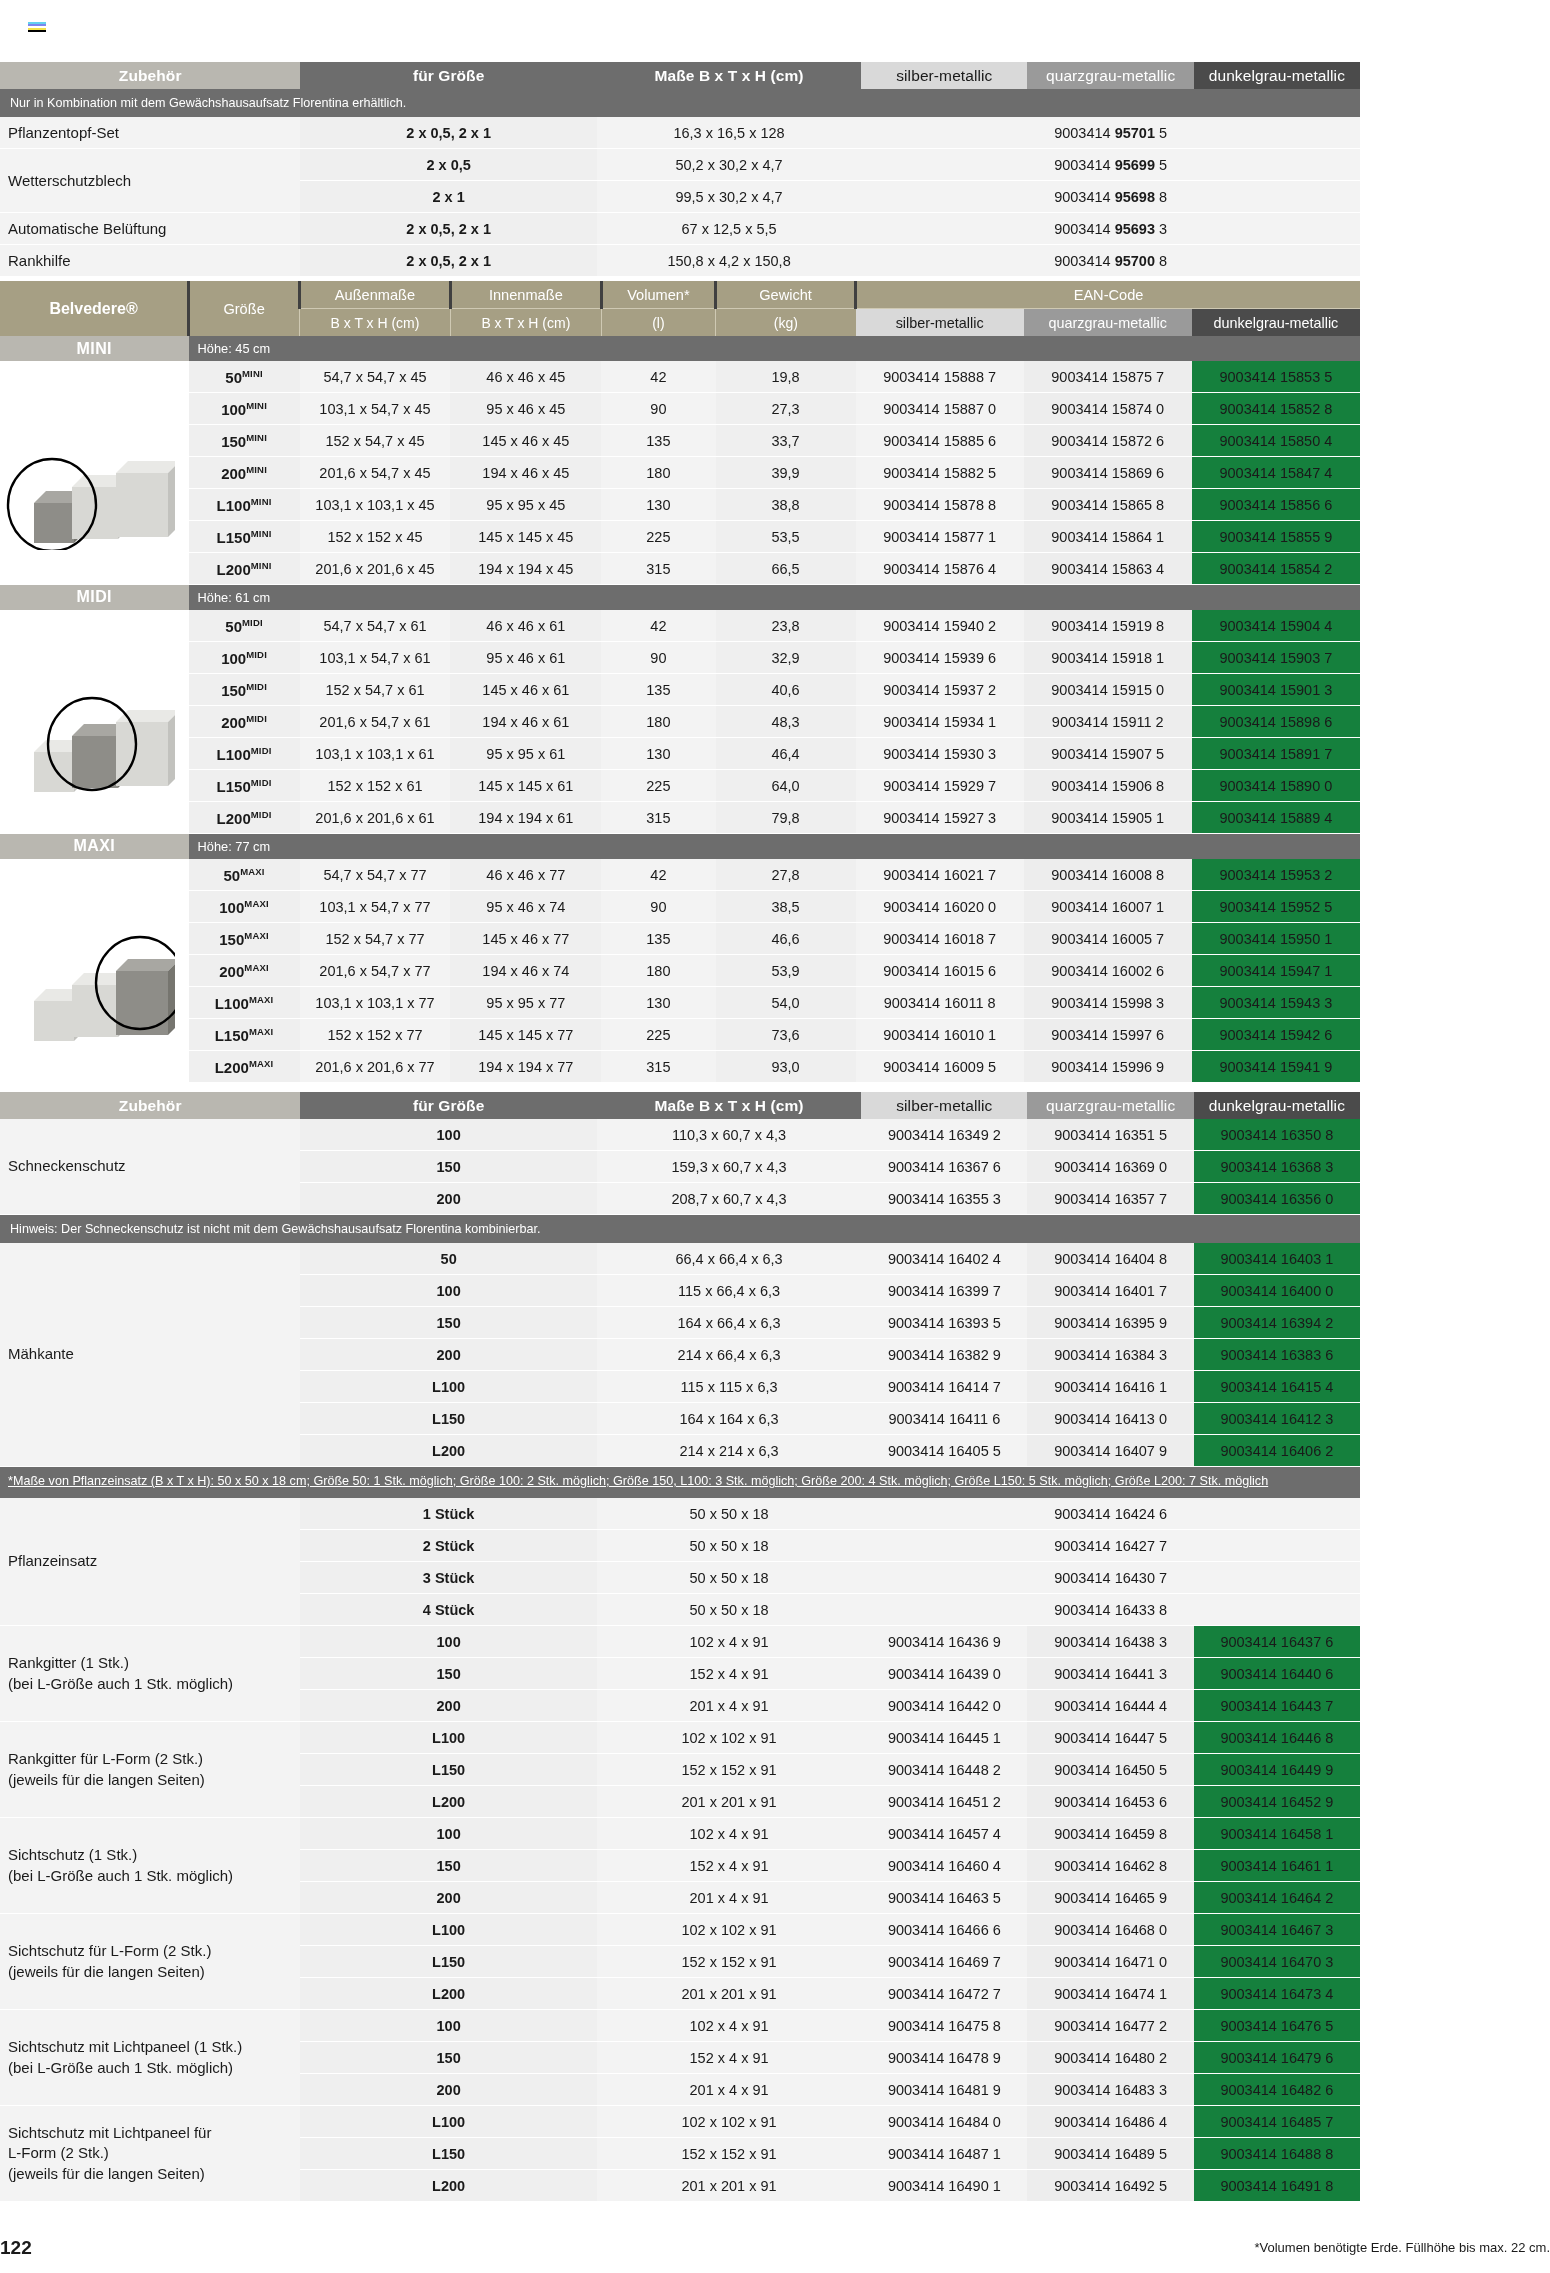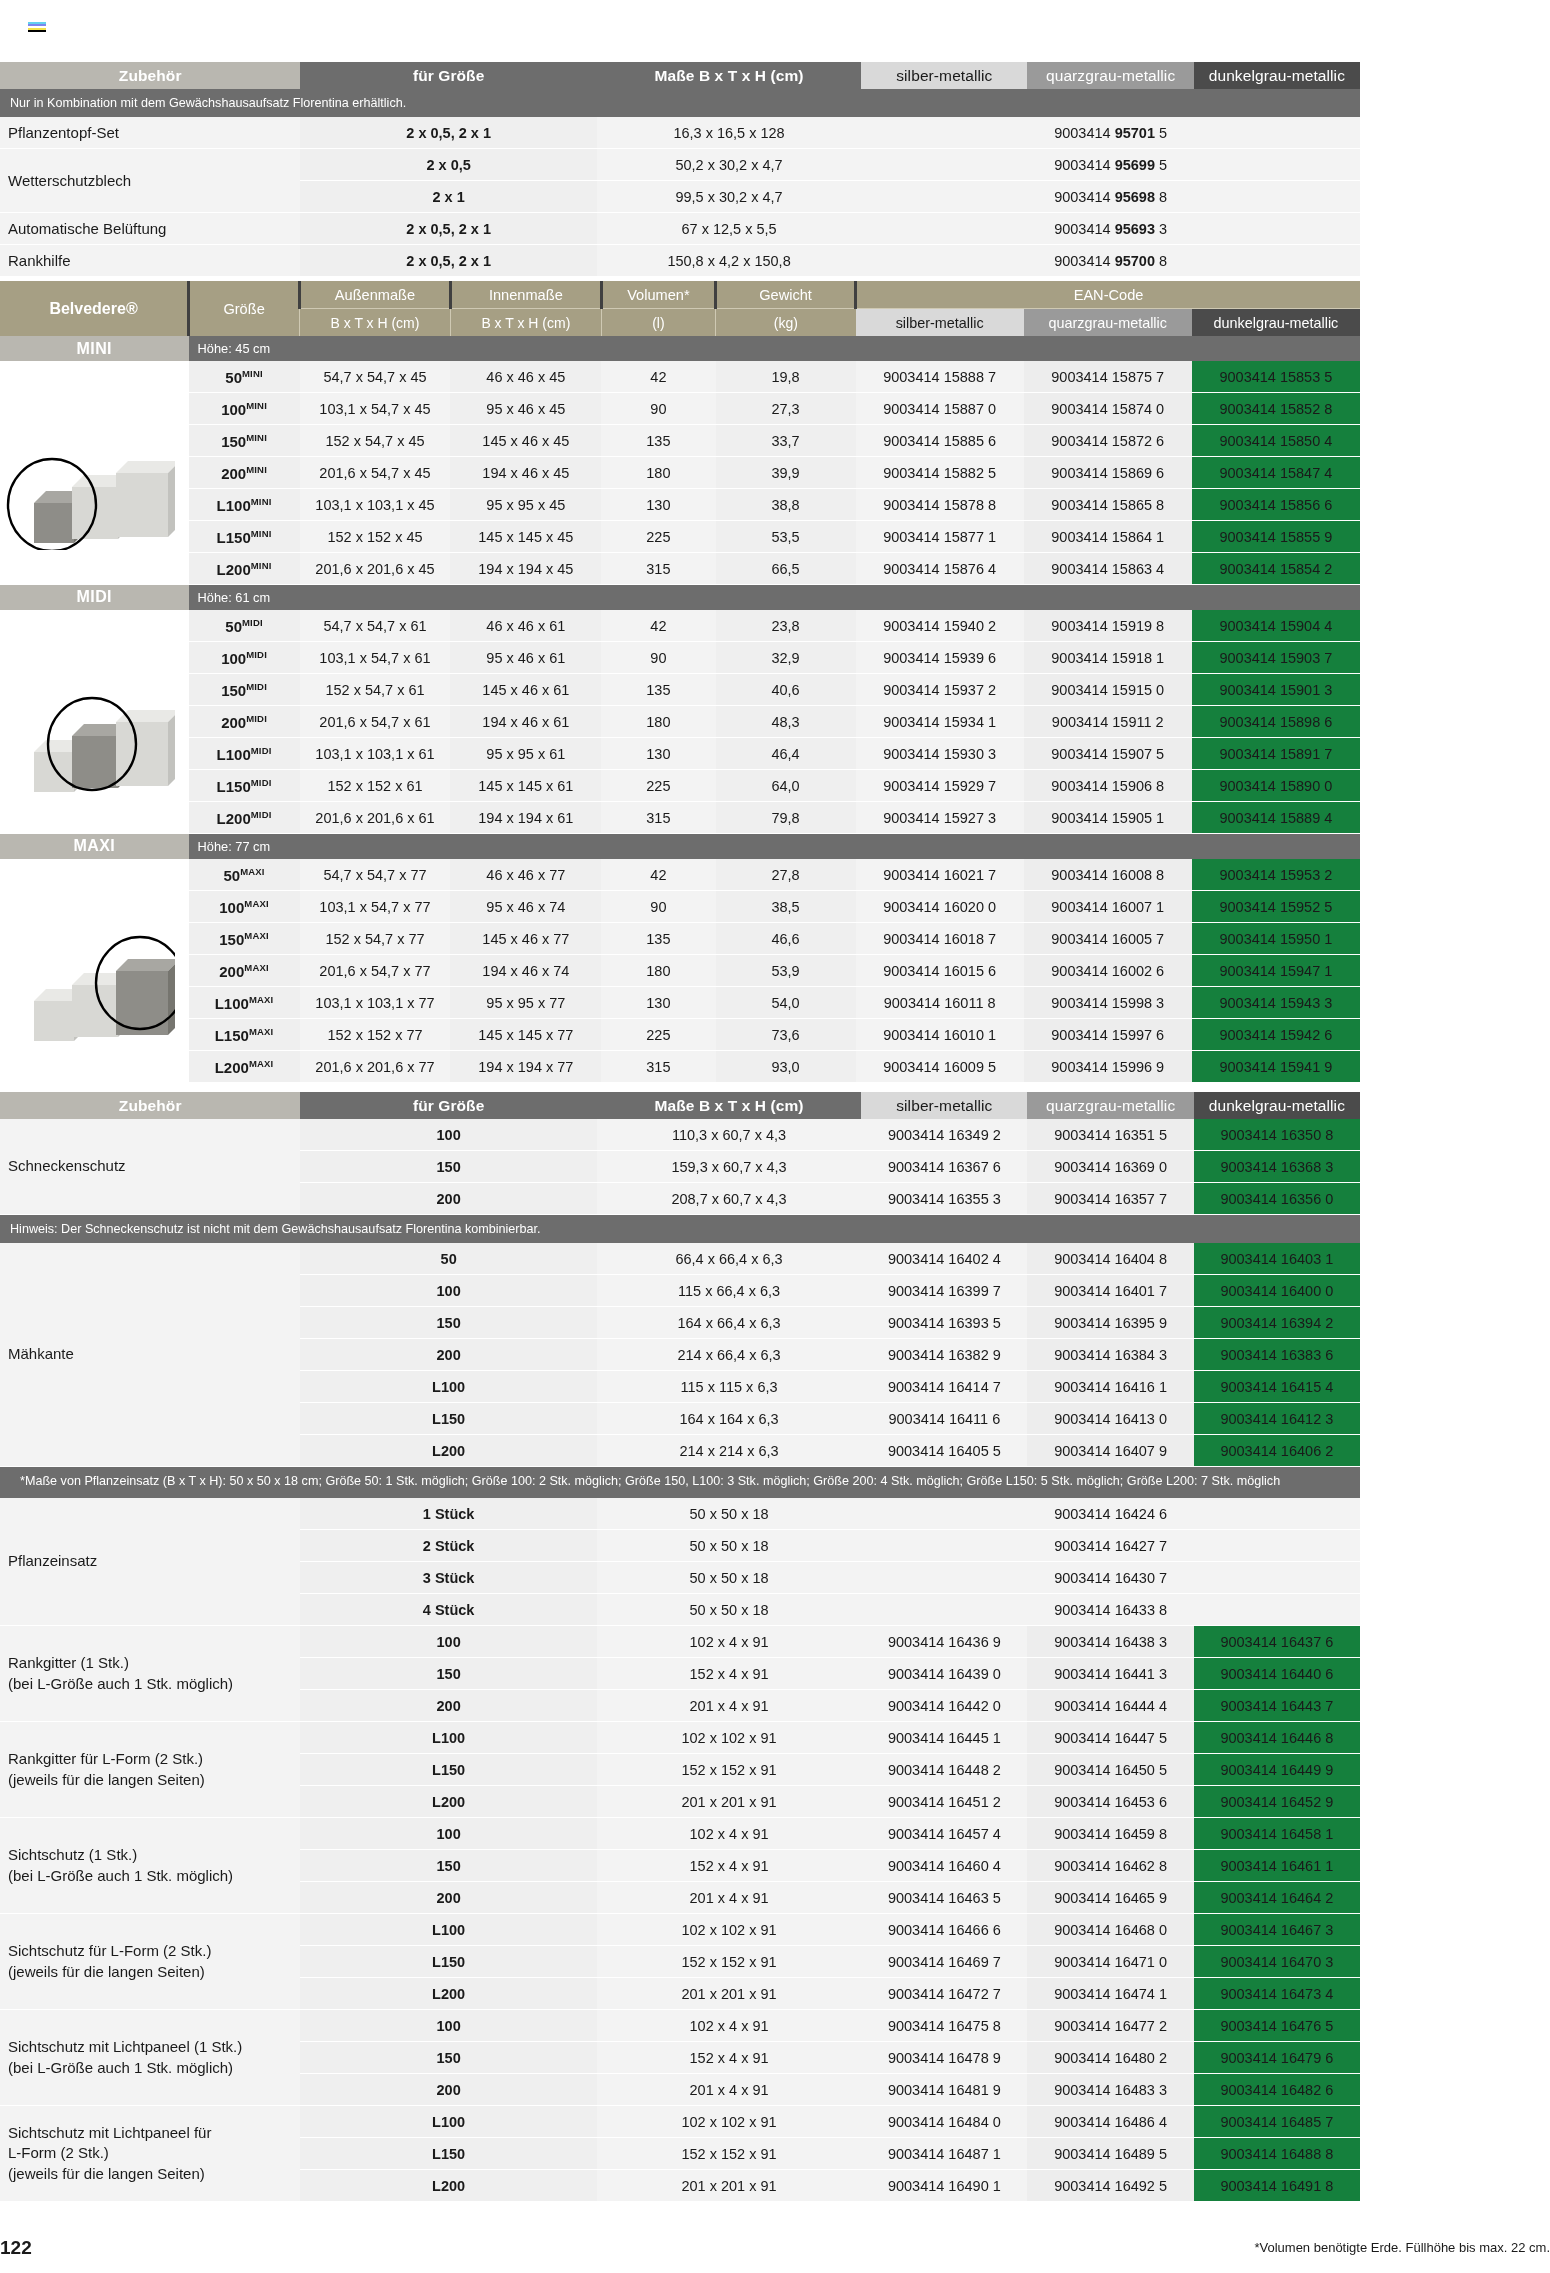--- a/index.html
+++ b/index.html
@@ -39,21 +39,21 @@
 
   
   .hd{height:27px;font-size:15.5px;font-weight:700;color:#ffffff;text-align:center;vertical-align:middle;letter-spacing:.1px;}
   .hd-light{background:#b9b7b0;}
   .hd-dark{background:#6d6d6d;}
   .hd-sil{background:#d9d9d9;color:#1a1a1a;font-weight:400;}
   .hd-qz{background:#9a9a9a;color:#ffffff;font-weight:400;}
   .hd-dg{background:#4b4b4b;color:#ffffff;font-weight:400;}
 
   .note-band{background:#6d6d6d;color:#ffffff;font-size:12.6px;text-align:left;padding:5px 16px 5px 10px;height:18px;vertical-align:middle;}
-  .note-band.tall{height:auto;padding:6px 14px 8px 20px;line-height:1.35;}
+  .note-band.tall{height:auto;padding:6px 14px 8px 8px;line-height:1.35;text-decoration:underline;}
 
   
   td.dcell{height:31px;font-size:14.5px;text-align:center;vertical-align:middle;background:#f3f3f3;border-bottom:1px solid #ffffff;}
   td.dcell.alt{background:#efefef;}
   td.nm{text-align:left;padding-left:8px;background:#f3f3f3;font-size:15px;border-bottom:1px solid #ffffff;}
   td.sz{font-weight:700;background:#efefef;}
   td.ean-sil{background:#f3f3f3;}
   td.ean-qz{background:#ededed;}
   td.ean-dg{background:#15803d;}
   .b{font-weight:700;}

